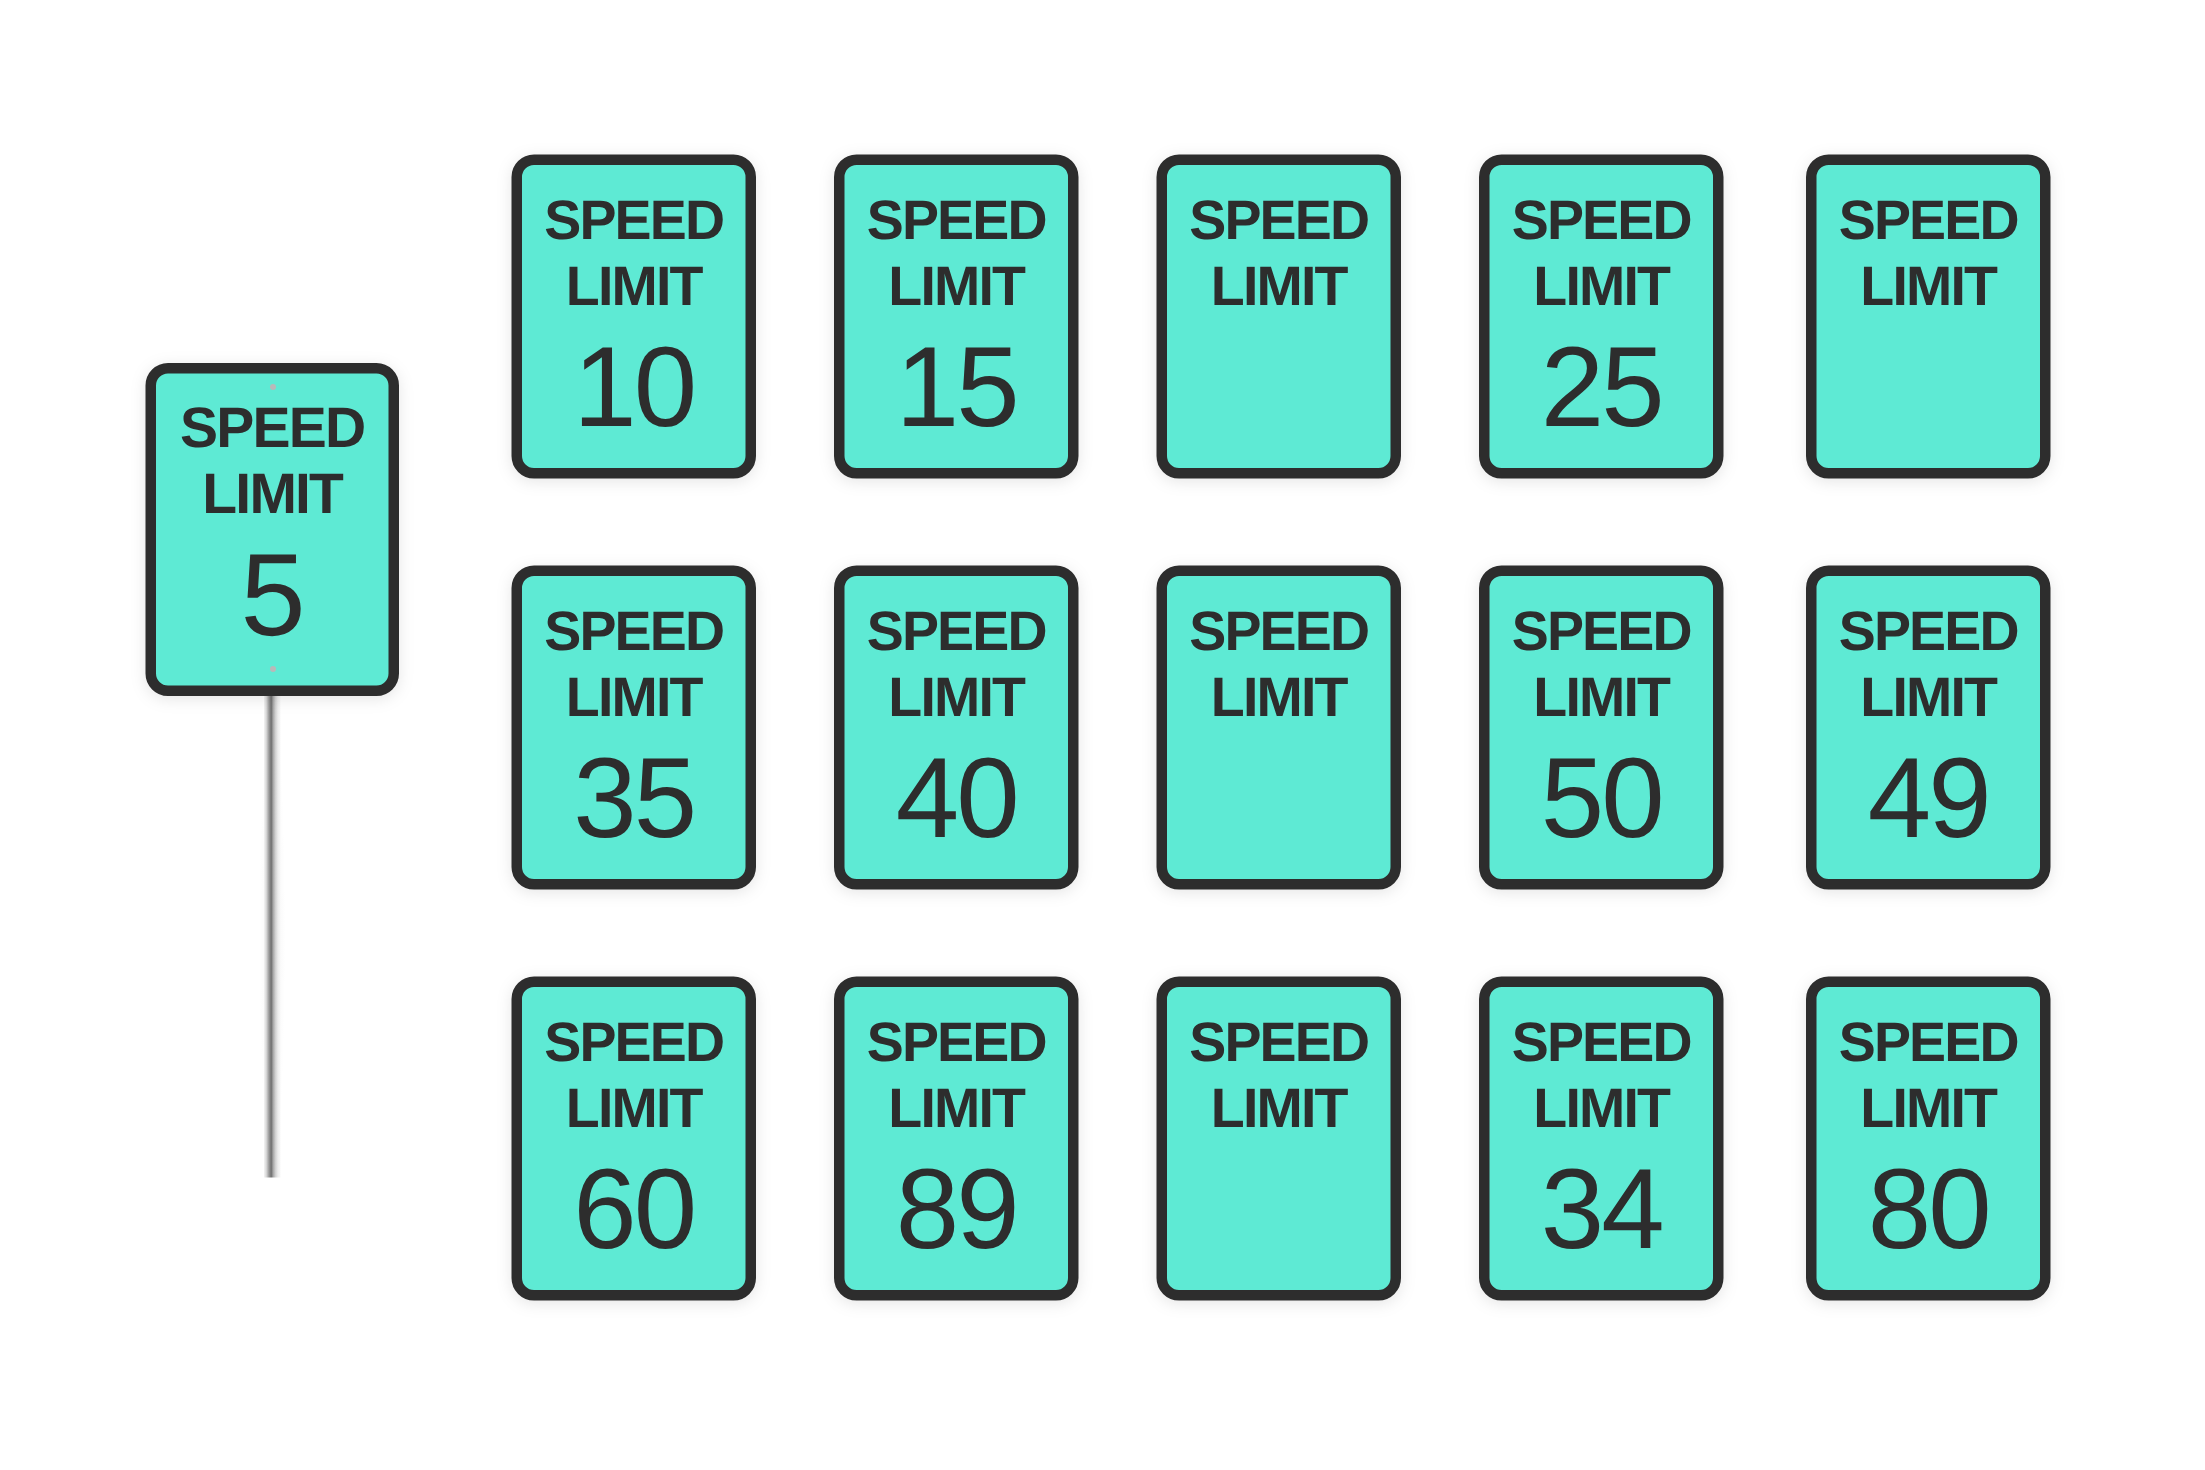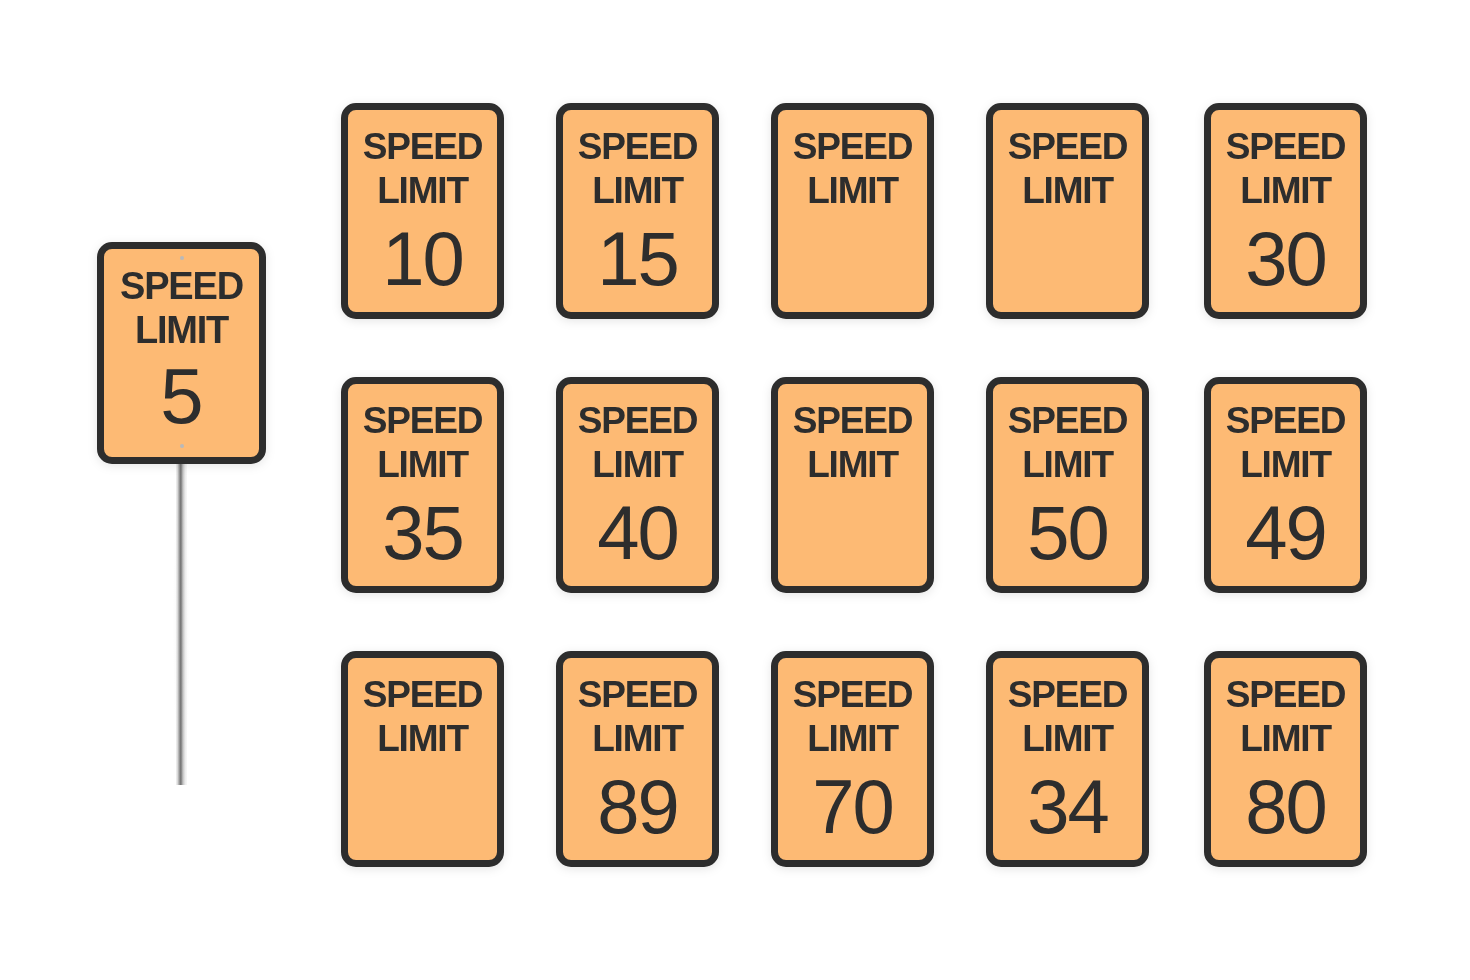--- a/index.html
+++ b/index.html
@@ -19,21 +19,21 @@
     position: relative;
     width: 1470px;
     height: 980px;
     background: #ffffff;
   }
 
   
   .sign {
     position: absolute;
     box-sizing: border-box;
-    background: #fdba74;
+    background: #5eead4;
     border: 7px solid #2d2d2d;
     border-radius: 16px;
     display: flex;
     flex-direction: column;
     align-items: center;
     justify-content: flex-start;
     filter: drop-shadow(0 2px 5px rgba(0,0,0,0.10));
     overflow: hidden;
   }
 
@@ -177,25 +177,25 @@
         <span class="word word-limit">LIMIT</span>
         <span class="num">15</span>
       </div>
       <div class="sign grid-sign" style="left: 771px; top: 103px; width: 163px; height: 216px;">
         <span class="word word-speed">SPEED</span>
         <span class="word word-limit">LIMIT</span>
       </div>
       <div class="sign grid-sign" style="left: 986px; top: 103px; width: 163px; height: 216px;">
         <span class="word word-speed">SPEED</span>
         <span class="word word-limit">LIMIT</span>
+        <span class="num">25</span>
       </div>
       <div class="sign grid-sign" style="left: 1204px; top: 103px; width: 163px; height: 216px;">
         <span class="word word-speed">SPEED</span>
         <span class="word word-limit">LIMIT</span>
-        <span class="num">30</span>
       </div>
       <div class="sign grid-sign" style="left: 341px; top: 377px; width: 163px; height: 216px;">
         <span class="word word-speed">SPEED</span>
         <span class="word word-limit">LIMIT</span>
         <span class="num">35</span>
       </div>
       <div class="sign grid-sign" style="left: 556px; top: 377px; width: 163px; height: 216px;">
         <span class="word word-speed">SPEED</span>
         <span class="word word-limit">LIMIT</span>
         <span class="num">40</span>
@@ -210,30 +210,30 @@
         <span class="num">50</span>
       </div>
       <div class="sign grid-sign" style="left: 1204px; top: 377px; width: 163px; height: 216px;">
         <span class="word word-speed">SPEED</span>
         <span class="word word-limit">LIMIT</span>
         <span class="num">49</span>
       </div>
       <div class="sign grid-sign" style="left: 341px; top: 651px; width: 163px; height: 216px;">
         <span class="word word-speed">SPEED</span>
         <span class="word word-limit">LIMIT</span>
+        <span class="num">60</span>
       </div>
       <div class="sign grid-sign" style="left: 556px; top: 651px; width: 163px; height: 216px;">
         <span class="word word-speed">SPEED</span>
         <span class="word word-limit">LIMIT</span>
         <span class="num">89</span>
       </div>
       <div class="sign grid-sign" style="left: 771px; top: 651px; width: 163px; height: 216px;">
         <span class="word word-speed">SPEED</span>
         <span class="word word-limit">LIMIT</span>
-        <span class="num">70</span>
       </div>
       <div class="sign grid-sign" style="left: 986px; top: 651px; width: 163px; height: 216px;">
         <span class="word word-speed">SPEED</span>
         <span class="word word-limit">LIMIT</span>
         <span class="num">34</span>
       </div>
       <div class="sign grid-sign" style="left: 1204px; top: 651px; width: 163px; height: 216px;">
         <span class="word word-speed">SPEED</span>
         <span class="word word-limit">LIMIT</span>
         <span class="num">80</span>

